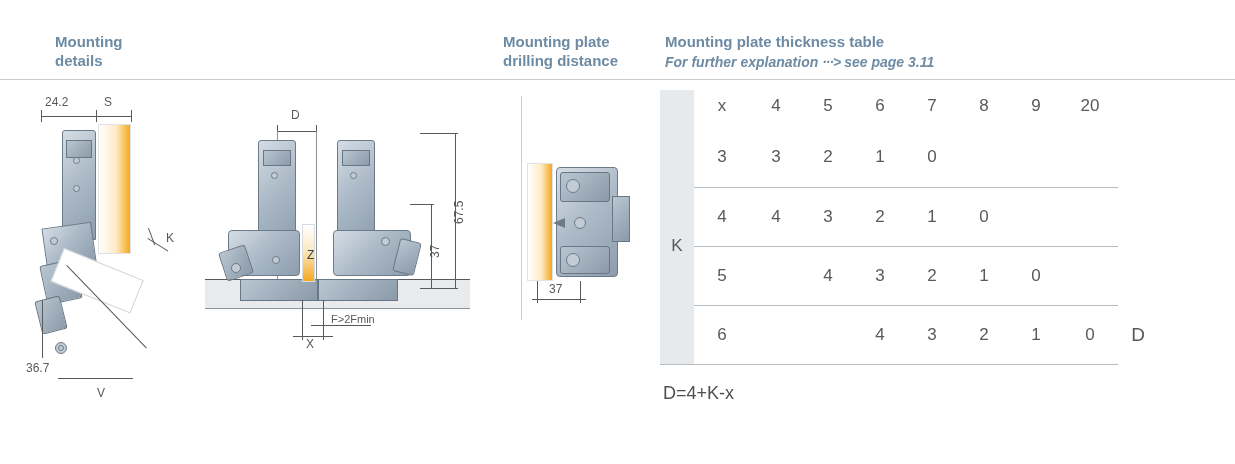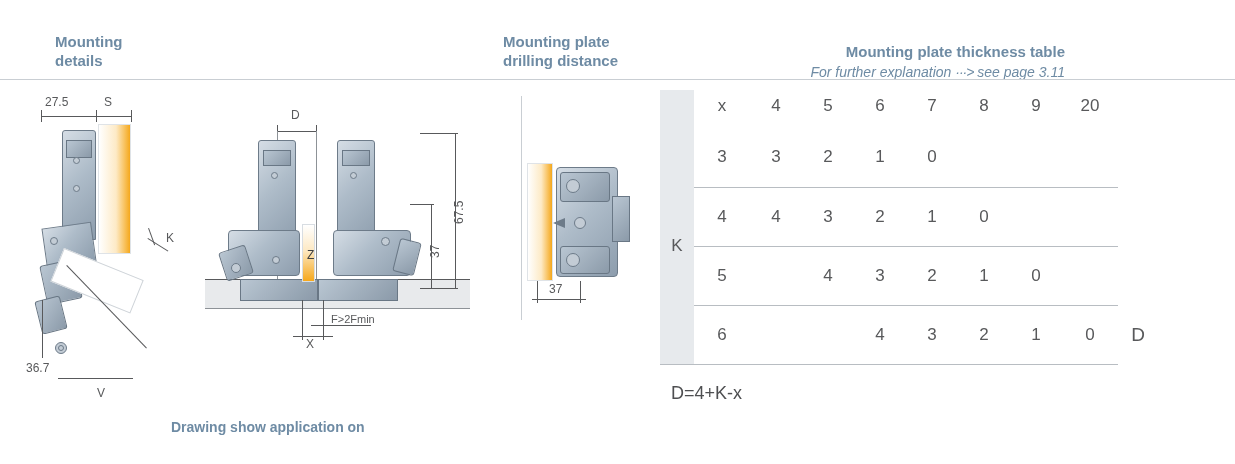--- a/index.html
+++ b/index.html
@@ -17,26 +17,26 @@
   
   .col-head {
     position:absolute;
     color:#6e8ba4;
     font-size:15px;
     line-height:19px;
     font-weight:bold;
   }
   #head-mounting-details { left:55px; top:32px; width:160px; }
   #head-drilling        { left:503px; top:32px; width:150px; }
-  #head-table           { left:665px; top:42px; width:400px;text-align:right; }
+  #head-table           { left:665px; top:32px; width:400px; }
   .subhead {
     color:#6e8ba4;
     font-size:14px;
     font-style:italic;
-    font-weight:normal;
+    font-weight:bold;
     display:block;
     margin-top:2px;
     white-space:nowrap;
   }
   .arrow-dashed { letter-spacing:-1px; }
 
   .top-rule {
     position:absolute; left:0; top:79px; width:1235px; height:1px;
     background:#c9ced3;
   }
@@ -109,21 +109,21 @@
   }
   .tbl { border-collapse:collapse; font-size:17px; color:#58595b; }
   .tbl td, .tbl th { font-weight:normal; text-align:center; }
   .hdr-cell { height:38px; font-size:17px; color:#58595b; padding:0 0 6px 0; }
   .hdr-x { font-size:17px; }
   .kcol { width:30px; font-size:17px; color:#58595b; }
   .kband { background:#e7eaed; width:34px; }
   .row-rule td { border-bottom:1px solid #b8bdc2; }
   .formula {
     position:absolute; left:663px; top:383px;
-    font-size:18px; color:#4e4f51;margin-left:8px;
+    font-size:18px; color:#4e4f51;
   }
 
   
   .caption {
     position:absolute;
     color:#6e8ba4;
     font-size:14px;
     line-height:21px;
     font-weight:bold;
   }
@@ -151,21 +151,21 @@
       <span class="arrow-dashed">···&gt;</span>
       <span>see page 3.11</span>
     </span>
   </div>
 
   <div class="top-rule"></div>
   <div class="v-rule"></div>
 
   <div>
 
-    <div class="dim" style="left:45px; top:95px;">27.5</div>
+    <div class="dim" style="left:45px; top:95px;">24.2</div>
     <div class="dim" style="left:104px; top:95px;">S</div>
     <div class="ln-h" style="left:41px; top:116px; width:55px;"></div>
     <div class="ln-h" style="left:97px; top:116px; width:35px;"></div>
     <div class="ln-v" style="left:41px; top:110px; height:12px;"></div>
     <div class="ln-v" style="left:96px; top:110px; height:12px;"></div>
     <div class="ln-v" style="left:131px; top:110px; height:12px;"></div>
 
     <div class="door-panel-v" style="left:98px; top:124px; width:33px; height:130px;"></div>
 
     <div class="hinge-body" style="left:62px; top:130px; width:34px; height:110px; border-radius:3px 3px 0 0;"></div>
@@ -259,21 +259,21 @@
     <div class="hinge-dark" style="left:612px; top:196px; width:18px; height:46px;"></div>
     <div style="position:absolute; left:553px; top:218px; width:12px; height:10px; background:#6d7b89; clip-path:polygon(100% 0,100% 100%,0 50%);"></div>
 
     <div class="ln-v" style="left:537px; top:281px; height:22px;"></div>
     <div class="ln-v" style="left:580px; top:281px; height:22px;"></div>
     <div class="ln-h" style="left:532px; top:299px; width:54px;"></div>
     <div class="dim" style="left:549px; top:282px;">37</div>
   </div>
 
   <div class="caption" id="caption-drawing">
-    <span>Drawing show application on</span><br>
+    <br>
   </div>
 
   <div id="thickness-table">
     <table class="tbl">
       <thead>
         <tr>
           <td class="kband"></td>
           <td class="hdr-cell hdr-x" style="width:56px;">x</td>
           <td class="hdr-cell" style="width:52px;">4</td>
           <td class="hdr-cell" style="width:52px;">5</td>

